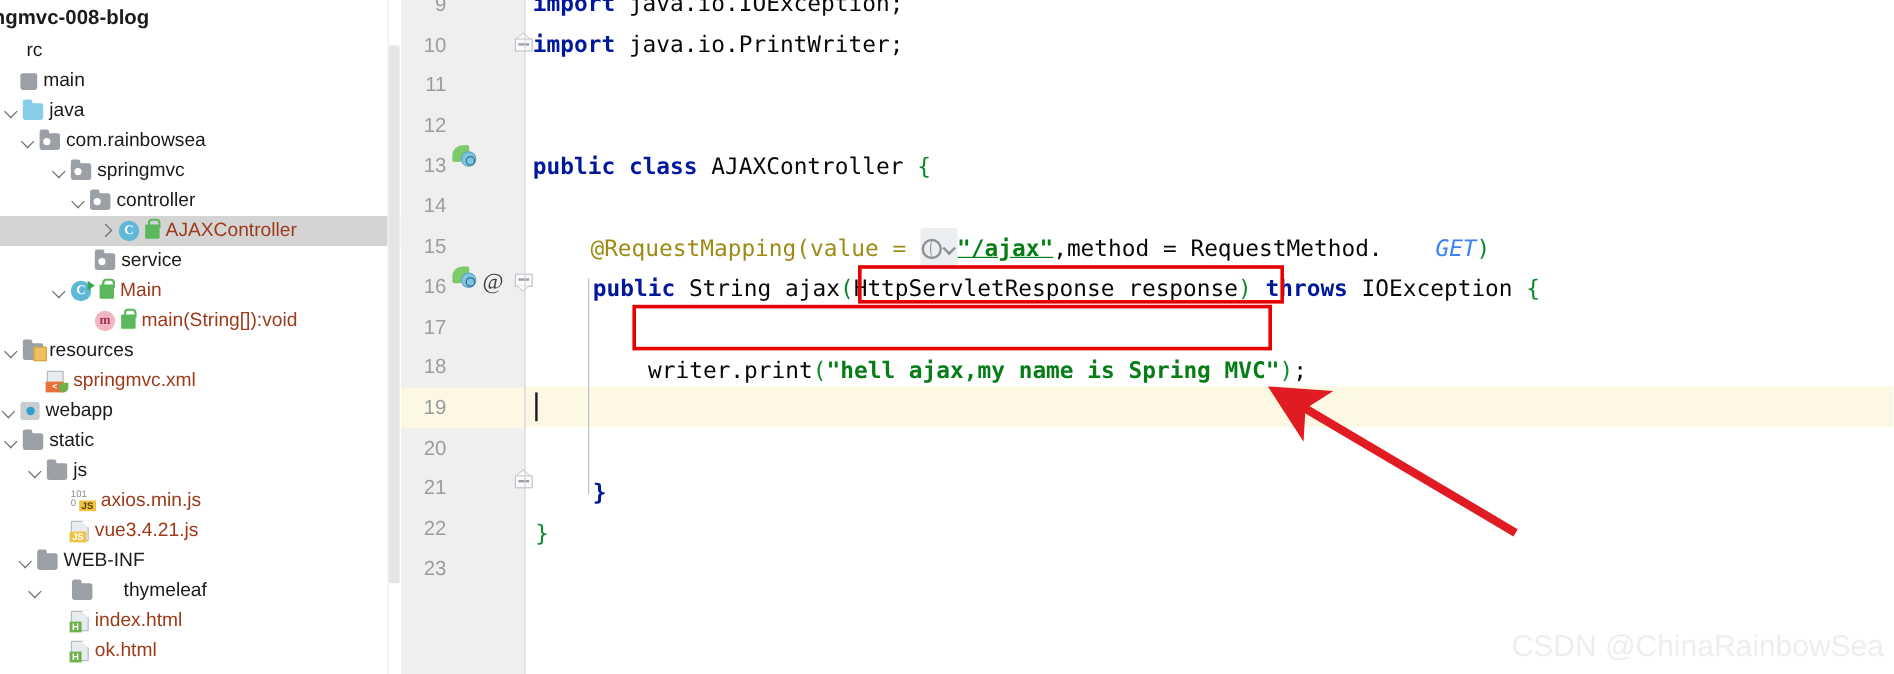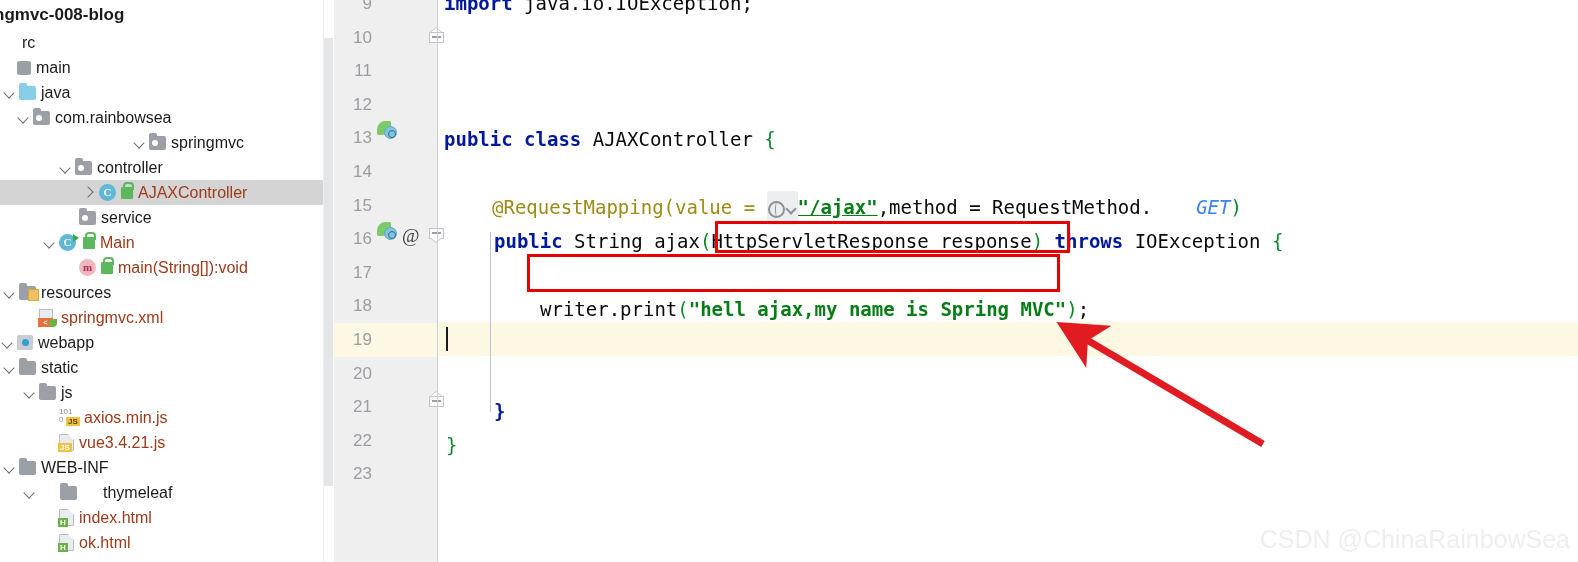--- a/index.html
+++ b/index.html
@@ -308,21 +308,21 @@
         <div class="row" style="top: 80px; padding-left: 2px;">
           <span class="chev open"></span>
           <span class="ico ico-folder-blue"></span>
           <span class="lbl dark">java</span>
         </div>
         <div class="row" style="top: 105px; padding-left: 16px;">
           <span class="chev open"></span>
           <span class="ico ico-folder-pkg"></span>
           <span class="lbl dark">com.rainbowsea</span>
         </div>
-        <div class="row" style="top: 130px; padding-left: 42px; justify-content: center;">
+        <div class="row" style="top: 130px; padding-left: 42px;">
           <span class="chev open"></span>
           <span class="ico ico-folder-pkg"></span>
           <span class="lbl dark">springmvc</span>
         </div>
         <div class="row" style="top: 155px; padding-left: 58px;">
           <span class="chev open"></span>
           <span class="ico ico-folder-pkg"></span>
           <span class="lbl dark">controller</span>
         </div>
         <div class="row sel" style="top: 180px; padding-left: 82px;">
@@ -389,21 +389,21 @@
           </span>
           <span class="lbl brown">axios.min.js</span>
         </div>
         <div class="row" style="top: 430px; padding-left: 42px;">
           <span class="chev none"></span>
           <span class="ico ico-file">
             <span class="tag tag-js">JS</span>
           </span>
           <span class="lbl brown">vue3.4.21.js</span>
         </div>
-        <div class="row" style="top: 455px; padding-left: 2px;">
+        <div class="row" style="top: 455px; padding-left: 14px;">
           <span class="chev open"></span>
           <span class="ico ico-folder"></span>
           <span class="lbl dark">WEB-INF</span>
         </div>
         <div class="row" style="top: 480px; padding-left: 22px; gap: 21px;">
           <span class="chev open"></span>
           <span class="ico ico-folder"></span>
           <span class="lbl dark">thymeleaf</span>
         </div>
         <div class="row" style="top: 505px; padding-left: 42px;">
@@ -506,20 +506,21 @@
           <div class="tip"></div>
       </div>
     </div>
 
     <div id="gutter-divider"></div>
 
     <div class="indent-guide" style="left:156px; top:232px; height:180px;"></div>
 
     <div class="code" style="top:-14px;"><span class="kw">import</span><span class="plain"> java.io.IOException;</span></div>
 
+    <div class="code" style="top:20px;"><span class="kw">import</span><span class="plain"> java.io.PrintWriter;</span></div>
 
 
     <div class="code" style="top:122px;"><span class="kw">public</span><span> </span><span class="kw">class</span><span class="plain"> AJAXController </span><span class="paren">{</span></div>
 
     <div class="code" style="top:190px; left:158px;"><span class="anno">@RequestMapping(value = </span><span class="globe-chip"><span class="globe"></span><span class="gchev"></span></span><span class="url">"/ajax"</span><span class="plain">,method = RequestMethod.</span><span class="stat">GET</span><span class="paren">)</span></div>
 
     <div class="code" style="top:224px; left:160px;"><span class="kw">public</span><span class="plain"> String ajax</span><span class="paren">(</span><span class="plain">HttpServletResponse response</span><span class="paren">)</span><span class="kw"> throws </span><span class="plain">IOException </span><span class="paren">{</span></div>
 
 
     <div class="code" style="top:292px; left:206px;"><span class="plain">writer.print</span><span class="paren">(</span><span class="str">"hell ajax,my name is Spring MVC"</span><span class="paren">)</span><span class="plain">;</span></div>

